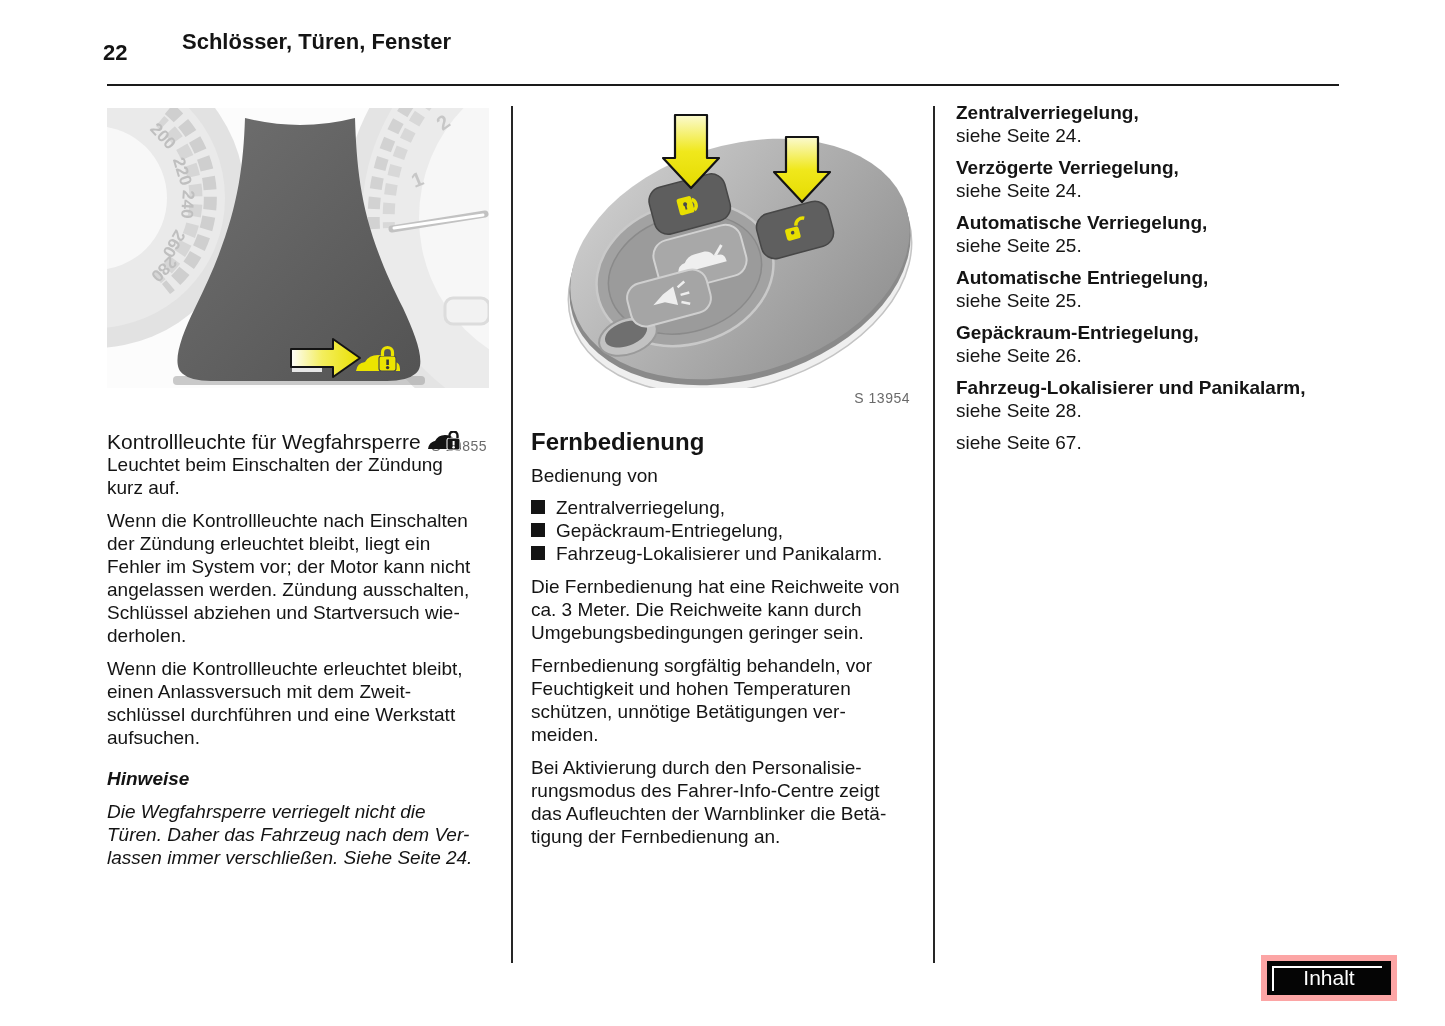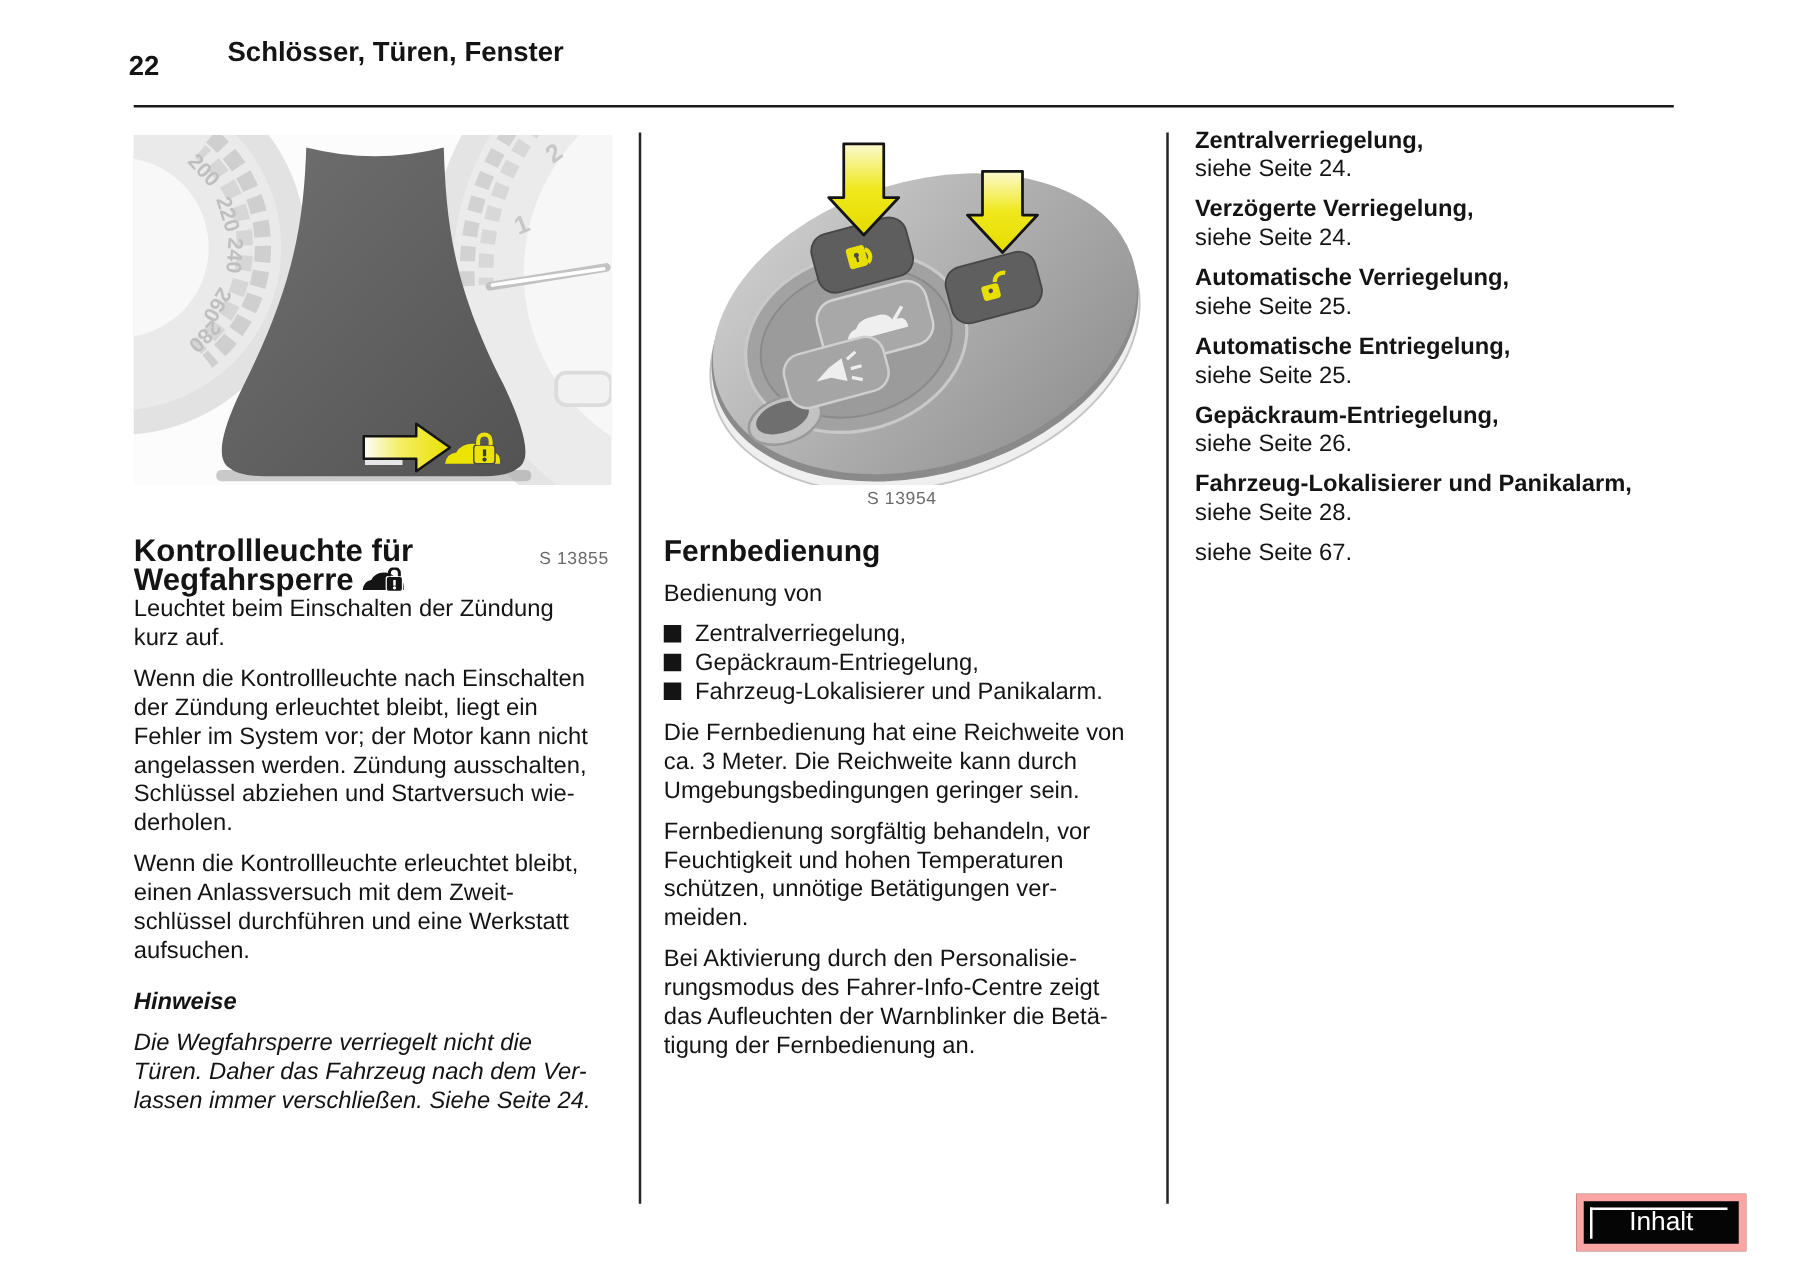--- a/index.html
+++ b/index.html
@@ -6,21 +6,21 @@
   body{
     width:1445px;height:1026px;position:relative;background:#ffffff;
     font-family:"Liberation Sans",sans-serif;color:#111;overflow:hidden;
   }
   .abs{position:absolute;}
   .hdr{font-size:22px;font-weight:bold;color:#141414;}
   .rule{background:#1a1a1a;height:2px;}
   .vdiv{width:2px;background:#262626;}
   .bodytext{font-size:19px;line-height:23px;color:#141414;}
   .bodytext p{margin:0 0 10px 0;white-space:pre-line;}
-  .h-small{font-weight:bold;font-size:25px;line-height:23px;}
+  .h-small{font-weight:normal;font-size:21px;line-height:23px;}
   .h-big{font-weight:bold;font-size:24px;line-height:27px;margin:0 0 9px 0;}
   .note{margin-top:18px;font-style:italic;}
   .note-h{font-weight:bold;margin:0;}
   ul.sqlist{list-style:none;margin:9px 0 10px 0;padding:0;}
   ul.sqlist li{position:relative;padding-left:25px;line-height:23px;}
   ul.sqlist li::before{content:"";position:absolute;left:0;top:4px;width:14px;height:14px;background:#141414;}
   .caption{font-size:14px;color:#6a6a6a;text-align:right;letter-spacing:.5px;}
   .entry{margin:0 0 9px 0;}
   .entry .t{font-weight:bold;line-height:23px;}
   .entry .r{line-height:23px;}
@@ -171,21 +171,21 @@
     </g>
   </g>
 
   <g>
     <path d="M142,7 L174,7 L174,50 L186,50 L158,80 L130,50 L142,50 Z" fill="url(#arrowGradV)" stroke="#141414" stroke-width="2.2" stroke-linejoin="round"></path>
   </g>
   <g>
     <path d="M253,29 L285,29 L285,64 L297,64 L269,94 L241,64 L253,64 Z" fill="url(#arrowGradV)" stroke="#141414" stroke-width="2.2" stroke-linejoin="round"></path>
   </g>
 </svg>
-<div class="abs caption" style="left:533px;top:390px;width:377px;text-align:center;">S 13954</div>
+<div class="abs caption" style="left:533px;top:390px;width:377px;">S 13954</div>
 
 <div class="abs bodytext" style="left:107px;top:430px;width:403px;">
   <div class="h-small">
     <span>Kontrollleuchte für Wegfahrsperre</span><svg class="imm-icon" width="34" height="21" viewBox="0 0 34 21">
       <path d="M0,18 Q1,11 7,10 Q10,4 17,4 Q23,4 26,8 L29,9 Q33,10 33,15 L33,18 Z" fill="#141414"></path>
       <rect x="19" y="7" width="13" height="12" rx="2" fill="#141414" stroke="#ffffff" stroke-width="1"></rect>
       <path d="M21.5,7 V4.5 A4,4 0 0 1 29.5,4.5 V7" fill="none" stroke="#141414" stroke-width="2.4"></path>
       <rect x="24.6" y="10" width="2" height="4.5" fill="#ffffff"></rect>
       <circle cx="25.6" cy="16.2" r="1.3" fill="#ffffff"></circle>
     </svg>

